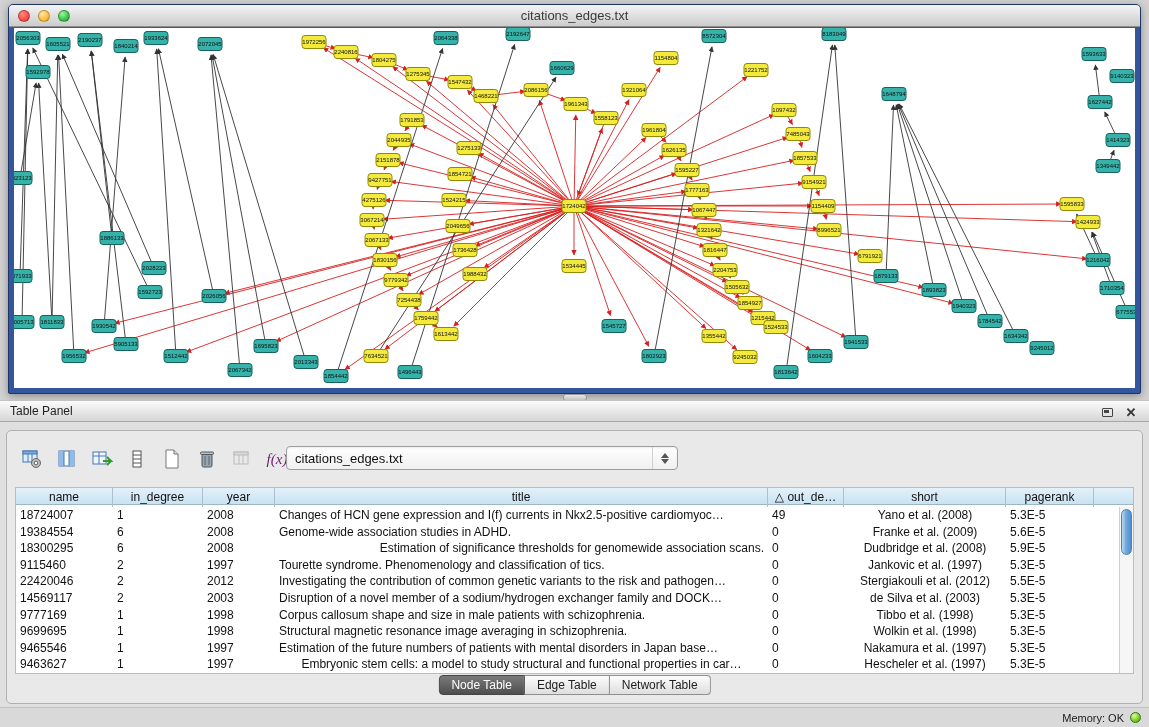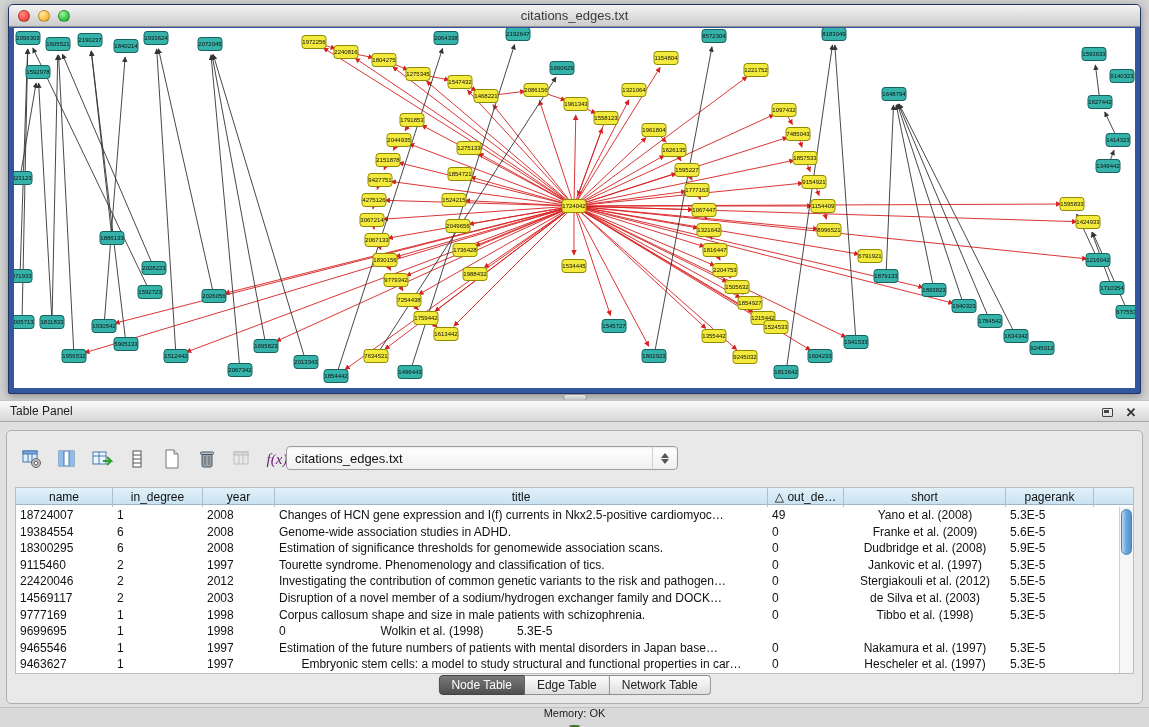--- a/index.html
+++ b/index.html
@@ -101,21 +101,21 @@
     border:1px solid #8f8f8f; border-left:none;
   }
   .tab:first-child { border-left:1px solid #8f8f8f; border-radius:4px 0 0 4px; }
   .tab:last-child { border-radius:0 4px 4px 0; }
   .tab.active { background:linear-gradient(#7a7a7a,#4e4e4e); color:#fff; border-color:#444; }
 
   
   .statusbar {
     position:absolute; left:0; right:0; bottom:0; height:20px;
     display:flex; align-items:center; justify-content:flex-end; gap:6px; padding:0 8px;
-    background:#d9d9d9; border-top:1px solid #c0c0c0; font-size:11px; color:#222;flex-direction:column;
+    background:#d9d9d9; border-top:1px solid #c0c0c0; font-size:11px; color:#222;
   }
   .mem-dot { width:11px; height:11px; border-radius:50%; border:1px solid #3c6e1f;
     background:radial-gradient(circle at 35% 30%, #d9ff9e, #7ad425 55%, #4a9e12); }
 </style>
 </head>
 <body>
 
 <div class="net-window">
   <div class="titlebar">
     <div class="lights">
@@ -806,21 +806,21 @@
             <div class="t-cell" style="width: 72px; text-align: left;">2008</div>
             <div class="t-cell" style="width: 493px; text-align: left;">Genome-wide association studies in ADHD.</div>
             <div class="t-cell" style="width: 76px; text-align: left;">0</div>
             <div class="t-cell" style="width: 162px; text-align: center;">Franke et al. (2009)</div>
             <div class="t-cell" style="width: 88px; text-align: left;">5.6E-5</div>
           </div>
           <div class="t-row">
             <div class="t-cell" style="width: 97px; text-align: left;">18300295</div>
             <div class="t-cell" style="width: 90px; text-align: left;">6</div>
             <div class="t-cell" style="width: 72px; text-align: left;">2008</div>
-            <div class="t-cell" style="width: 493px; text-align: left;">Estimation of significance thresholds for genomewide association scans.</div>
+            <div class="t-cell" style="width: 493px; text-align: right;">Estimation of significance thresholds for genomewide association scans.</div>
             <div class="t-cell" style="width: 76px; text-align: left;">0</div>
             <div class="t-cell" style="width: 162px; text-align: center;">Dudbridge et al. (2008)</div>
             <div class="t-cell" style="width: 88px; text-align: left;">5.9E-5</div>
           </div>
           <div class="t-row">
             <div class="t-cell" style="width: 97px; text-align: left;">9115460</div>
             <div class="t-cell" style="width: 90px; text-align: left;">2</div>
             <div class="t-cell" style="width: 72px; text-align: left;">1997</div>
             <div class="t-cell" style="width: 493px; text-align: left;">Tourette syndrome. Phenomenology and classification of tics.</div>
             <div class="t-cell" style="width: 76px; text-align: left;">0</div>
@@ -851,20 +851,21 @@
             <div class="t-cell" style="width: 72px; text-align: left;">1998</div>
             <div class="t-cell" style="width: 493px; text-align: left;">Corpus callosum shape and size in male patients with schizophrenia.</div>
             <div class="t-cell" style="width: 76px; text-align: left;">0</div>
             <div class="t-cell" style="width: 162px; text-align: center;">Tibbo et al. (1998)</div>
             <div class="t-cell" style="width: 88px; text-align: left;">5.3E-5</div>
           </div>
           <div class="t-row">
             <div class="t-cell" style="width: 97px; text-align: left;">9699695</div>
             <div class="t-cell" style="width: 90px; text-align: left;">1</div>
             <div class="t-cell" style="width: 72px; text-align: left;">1998</div>
+            <div class="t-cell" style="width: 493px; text-align: left;">Structural magnetic resonance image averaging in schizophrenia.</div>
             <div class="t-cell" style="width: 76px; text-align: left;">0</div>
             <div class="t-cell" style="width: 162px; text-align: center;">Wolkin et al. (1998)</div>
             <div class="t-cell" style="width: 88px; text-align: left;">5.3E-5</div>
           </div>
           <div class="t-row">
             <div class="t-cell" style="width: 97px; text-align: left;">9465546</div>
             <div class="t-cell" style="width: 90px; text-align: left;">1</div>
             <div class="t-cell" style="width: 72px; text-align: left;">1997</div>
             <div class="t-cell" style="width: 493px; text-align: left;">Estimation of the future numbers of patients with mental disorders in Japan base…</div>
             <div class="t-cell" style="width: 76px; text-align: left;">0</div>

